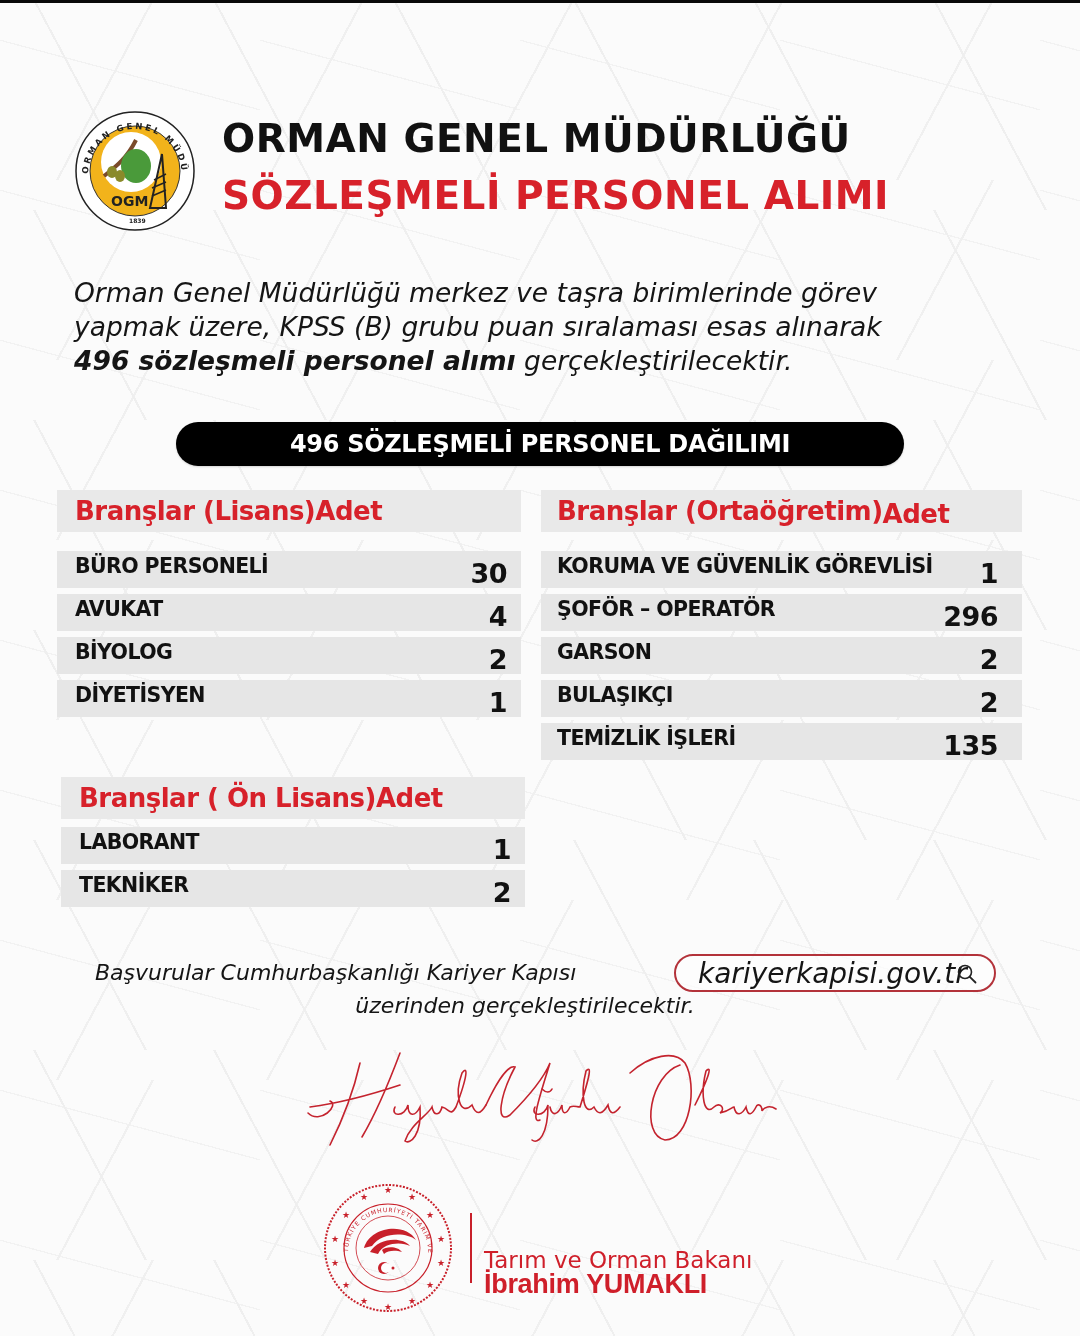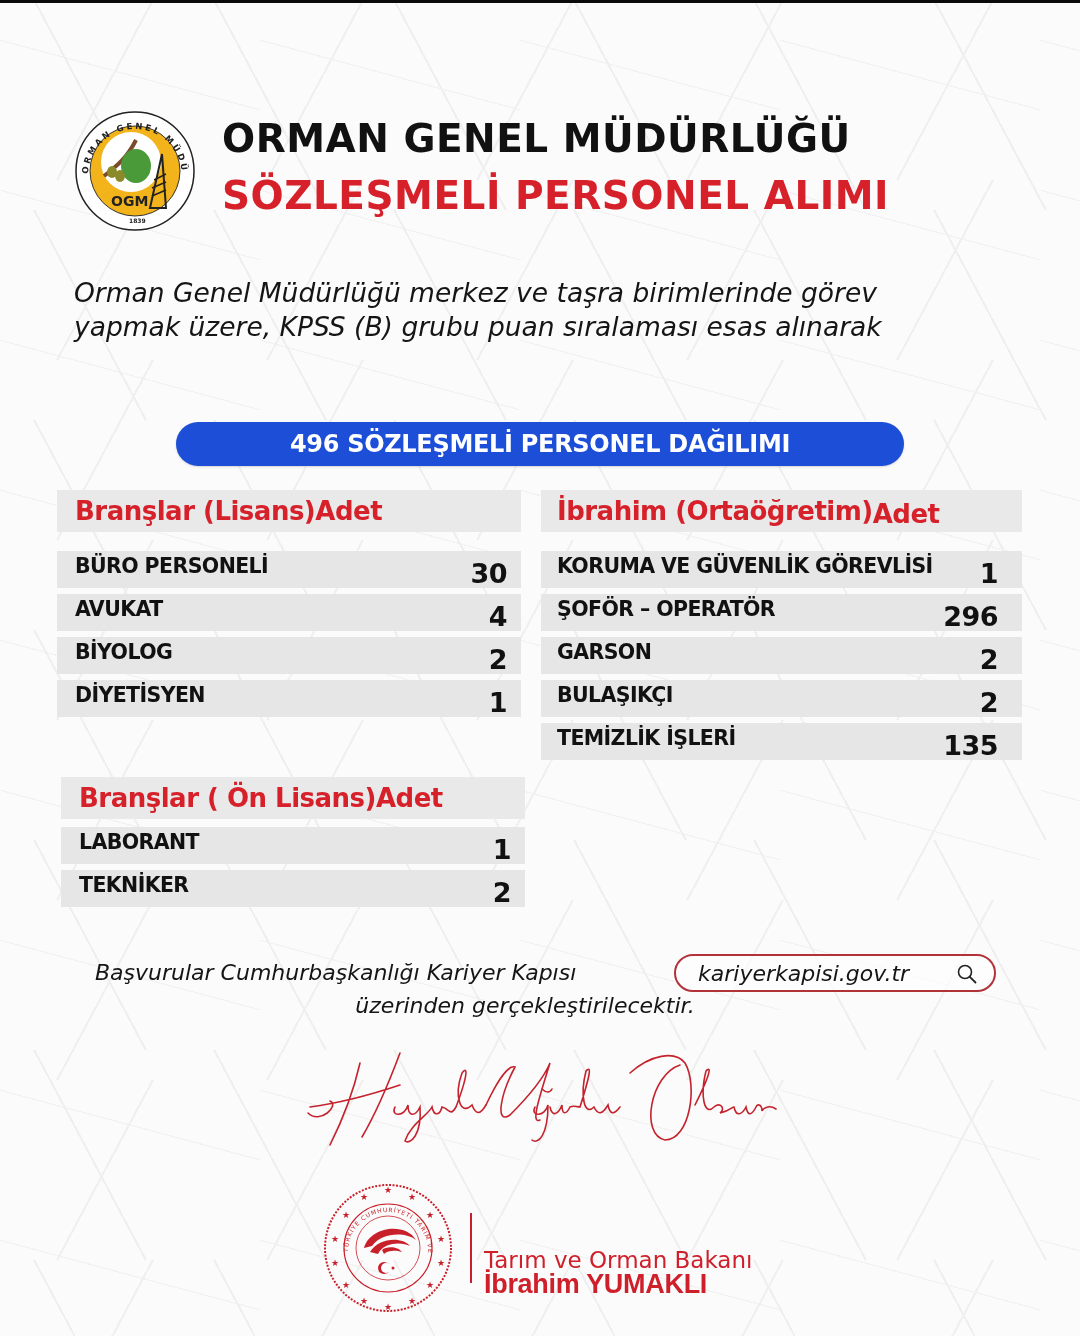--- a/index.html
+++ b/index.html
@@ -34,21 +34,21 @@
   .intro {
     position: absolute; left: 74px; top: 276px; width: 960px;
     font-family: "DejaVu Sans", sans-serif; font-style: italic;
     font-size: 26.5px; line-height: 34px; color: #151515;
   }
   .intro b { font-weight: 700; }
 
   
   .banner {
     position: absolute; left: 176px; top: 422px; width: 728px; height: 44px;
-    background: #1d4ed8; border-radius: 22px;
+    background: #000000; border-radius: 22px;
     color: #fff; font-weight: 700; font-size: 24px;
     display: flex; align-items: center; justify-content: center;
     font-family: "DejaVu Sans", sans-serif; letter-spacing: -0.3px;
     box-shadow: 0 1px 2px rgba(0,0,0,0.15);
   }
 
   
   .table { position: absolute; }
   .t-lisans { left: 57px; top: 490px; width: 464px; }
   .t-orta { left: 541px; top: 490px; width: 481px; }
@@ -90,21 +90,21 @@
   .apply-line2 {
     position: absolute; left: 0; width: 1080px; top: 993px; text-align: center;
     padding-right: 30px;
     font-family: "DejaVu Sans", sans-serif; font-style: italic;
     font-size: 22px; color: #151515;
   }
   .url-pill {
     position: absolute; left: 674px; top: 954px; width: 322px; height: 38px;
     border: 2px solid #b3323a; border-radius: 19px;
     display: flex; align-items: center; padding-left: 22px;
-    font-style: italic; font-size: 22px; color: #151515;
+    font-style: italic; font-size: 28px; color: #151515;
     background: rgba(255,255,255,0.6);
   }
   .url-pill .search-ic { position: absolute; right: 16px; top: 7px; width: 22px; height: 22px; }
 
   .signature { position: absolute; left: 300px; top: 1045px; width: 480px; height: 110px; }
 
   .emblem { position: absolute; left: 322px; top: 1182px; width: 132px; height: 132px; }
   .vline { position: absolute; left: 470px; top: 1213px; width: 2px; height: 70px; background: #c8202a; }
   .minister-name {
     position: absolute; left: 484px; top: 1269px;
@@ -139,20 +139,21 @@
     <textPath href="#ringpath" startOffset="2">ORMAN GENEL MÜDÜRLÜĞÜ</textPath>
   </text>
 </svg>
 
 <div class="title1">ORMAN GENEL MÜDÜRLÜĞÜ</div>
 <div class="title2">SÖZLEŞMELİ PERSONEL ALIMI</div>
 
 <div class="intro">
   <div>Orman Genel Müdürlüğü merkez ve taşra birimlerinde görev</div>
   <div>yapmak üzere, KPSS (B) grubu puan sıralaması esas alınarak</div>
+  <div><b>496 sözleşmeli personel alımı</b><span> gerçekleştirilecektir.</span></div>
 </div>
 
 <div class="banner">496 SÖZLEŞMELİ PERSONEL DAĞILIMI</div>
 
 <div class="table t-lisans">
   <div class="thead">
     <span>Branşlar (Lisans)</span>
     <span class="adet">Adet</span>
   </div>
   <div class="rows">
@@ -170,21 +171,21 @@
       </div>
     <div class="row">
         <span class="name">DİYETİSYEN</span>
         <span class="count">1</span>
       </div>
   </div>
 </div>
 
 <div class="table t-orta">
   <div class="thead">
-    <span>İbrahim (Ortaöğretim)</span>
+    <span>Branşlar (Ortaöğretim)</span>
     <span class="adet">Adet</span>
   </div>
   <div class="rows">
     <div class="row">
         <span class="name">KORUMA VE GÜVENLİK GÖREVLİSİ</span>
         <span class="count">1</span>
       </div>
     <div class="row">
         <span class="name">ŞOFÖR – OPERATÖR</span>
         <span class="count">296</span>

